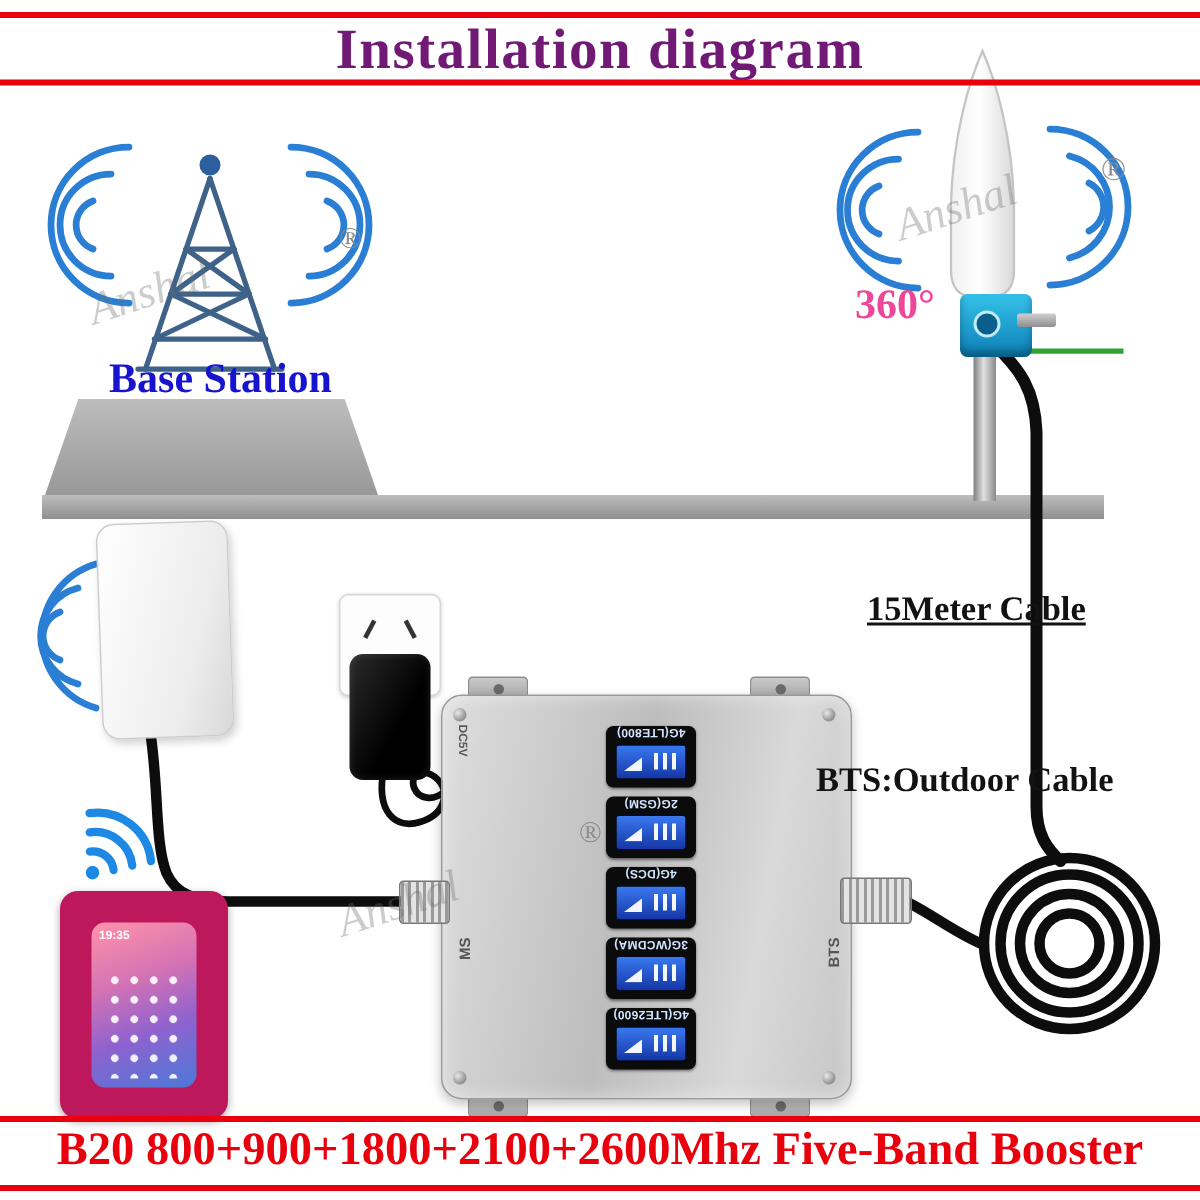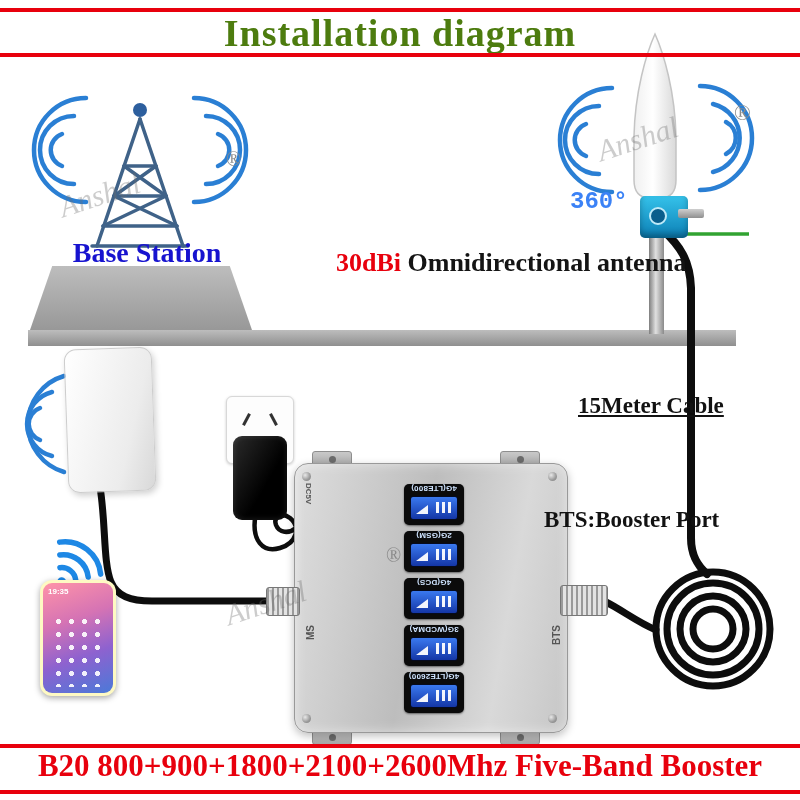--- a/index.html
+++ b/index.html
@@ -2,21 +2,21 @@
 <html><head>
 <meta charset="utf-8">
 <style>
   html,body{margin:0;padding:0;background:#fff;}
   .stage{position:relative;width:800px;height:800px;background:#fff;overflow:hidden;
          font-family:"Liberation Serif",serif;}
 
   
   .rule{position:absolute;left:0;width:800px;height:4px;background:#e8000d;z-index:6;}
   .title{position:absolute;left:0;top:11px;width:800px;text-align:center;z-index:6;
-         font-size:38px;font-weight:bold;color:#4d7c0f;letter-spacing:1px;}
+         font-size:38px;font-weight:bold;color:#701a75;letter-spacing:1px;}
   .footer-text{position:absolute;left:0;top:748px;width:800px;text-align:center;z-index:6;
          font-size:31px;font-weight:bold;color:#e8000d;}
 
   
   .wm{position:absolute;z-index:4;font-style:italic;font-size:30px;color:rgba(110,110,110,.35);
       transform:rotate(-18deg);pointer-events:none;}
   .regmark{position:absolute;z-index:4;color:#8a8a8a;font-size:20px;}
 
   
   .pedestal{position:absolute;left:30px;top:266px;width:222px;height:64px;z-index:0;
@@ -74,34 +74,34 @@
   .lcd::before{content:"";position:absolute;left:5px;bottom:5px;width:12px;height:9px;
        background:rgba(255,255,255,.95);clip-path:polygon(0 100%,100% 0,100% 100%);}
   .lcd::after{content:"";position:absolute;right:5px;top:5px;width:16px;height:11px;
        background:repeating-linear-gradient(90deg,rgba(255,255,255,.95) 0 3px,rgba(255,255,255,0) 3px 6px);}
   .dc-mark{position:absolute;left:313px;top:483px;z-index:3;transform-origin:0 0;transform:rotate(90deg);
        font-family:"Liberation Sans",sans-serif;font-size:8px;font-weight:bold;color:#5a5a5a;}
   .edge-mark{position:absolute;z-index:3;transform-origin:0 0;transform:rotate(-90deg);
        font-family:"Liberation Sans",sans-serif;font-size:10px;font-weight:bold;color:#555;}
 
   
-  .phone{position:absolute;left:40px;top:580px;width:70px;height:110px;z-index:2;
-       background:#fef9c3;border-radius:12px;padding:3px;box-shadow:0 2px 6px rgba(0,0,0,.35);}
+  .phone{position:absolute;left:40px;top:594px;width:70px;height:110px;z-index:2;
+       background:#be185d;border-radius:12px;padding:21px;box-shadow:0 2px 6px rgba(0,0,0,.35);}
   .phone-screen{position:relative;width:70px;height:110px;border-radius:9px;overflow:hidden;
        background:linear-gradient(160deg,#ff93a8 0%,#d573b4 35%,#8e62cf 65%,#4b79d8 100%);}
   .phone-time{position:absolute;left:5px;top:4px;color:#fff;
        font-family:"Liberation Sans",sans-serif;font-size:8px;font-weight:bold;}
   .phone-apps{position:absolute;left:6px;right:6px;top:30px;bottom:6px;
        background-image:radial-gradient(circle,rgba(255,255,255,.9) 2.3px,rgba(255,255,255,0) 2.8px);
        background-size:13px 13px;background-position:3px 2px;}
 
   
   .lbl{position:absolute;z-index:5;font-weight:bold;white-space:nowrap;}
   .lbl-base{left:52px;top:237px;width:190px;text-align:center;font-size:28px;color:#1713cf;}
-  .lbl-360{left:570px;top:188px;font-size:24px;color:#3b82f6;font-family:Liberation Mono, monospace;}
+  .lbl-360{left:570px;top:188px;font-size:28px;color:#ec4899;}
   .lbl-omni{left:336px;top:248px;font-size:26px;color:#141414;}
   .lbl-omni .gain{color:#e8000d;}
   .lbl-cable{left:578px;top:393px;font-size:23px;color:#121212;text-decoration:underline;}
   .lbl-bts{left:544px;top:507px;font-size:23px;color:#121212;}
   .lbl-ms{left:98px;top:701px;font-size:19px;color:#121212;}
   .lbl-panel{left:46px;top:493px;font-size:17px;color:#141414;}
   .lbl-panel .gain{color:#e8000d;}
 </style>
 </head>
 <body>
@@ -243,21 +243,20 @@
 
   <div class="phone">
     <div class="phone-screen">
       <span class="phone-time">19:35</span>
       <div class="phone-apps"></div>
     </div>
   </div>
 
   <div class="lbl lbl-base">Base Station</div>
   <div class="lbl lbl-360">360°</div>
-  <div class="lbl lbl-omni"><span class="gain">30dBi</span> <span>Omnidirectional antenna</span></div>
   <div class="lbl lbl-cable">15Meter Cable</div>
-  <div class="lbl lbl-bts">BTS:Booster Port</div>
+  <div class="lbl lbl-bts">BTS:Outdoor Cable</div>
 
   <div class="rule" style="top:744px"></div>
   <div class="footer-text">B20 800+900+1800+2100+2600Mhz Five-Band Booster</div>
   <div class="rule" style="top:790px"></div>
 
 </div>
 
 </body></html>

